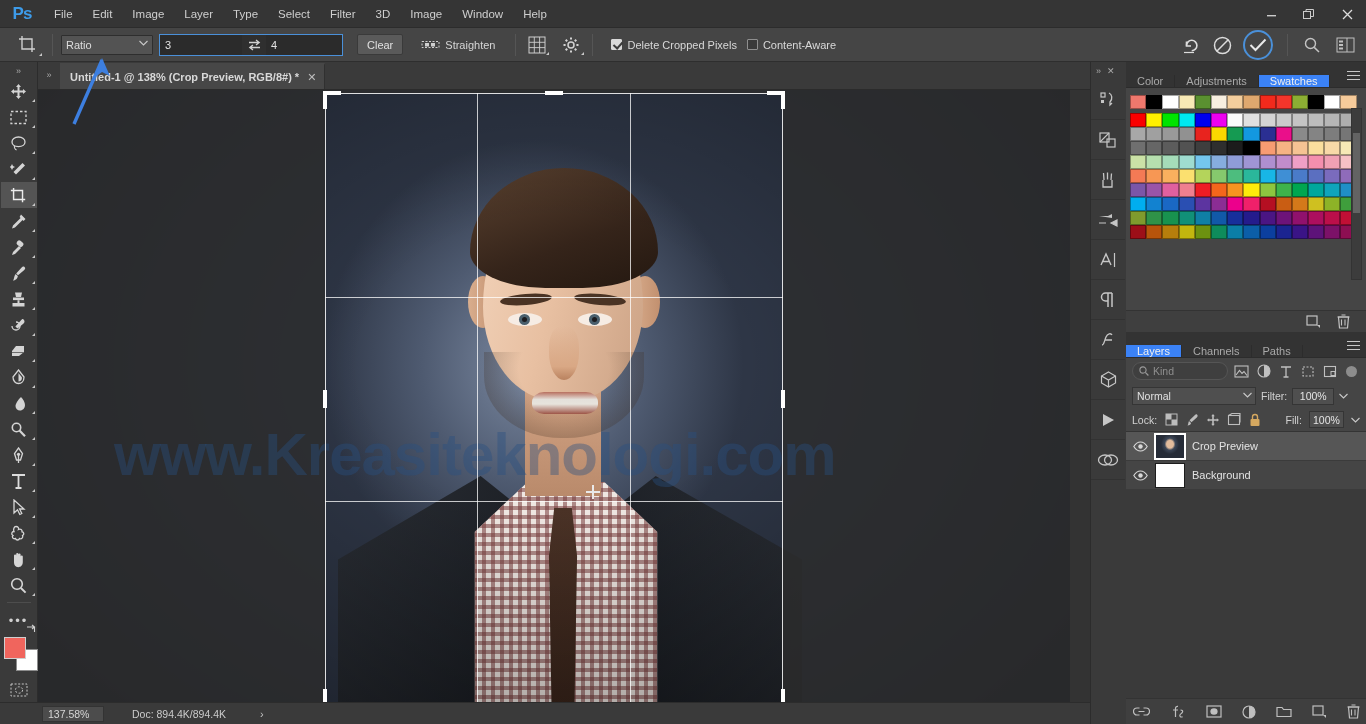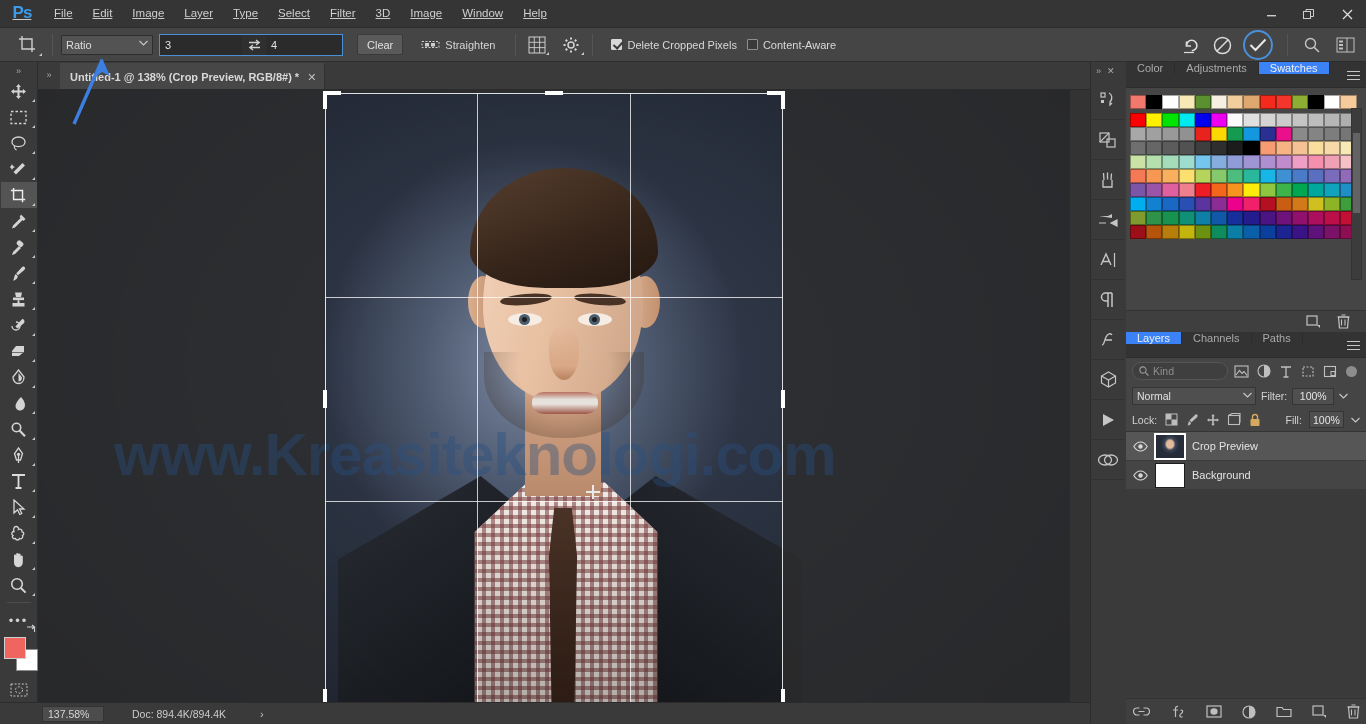--- a/index.html
+++ b/index.html
@@ -8,23 +8,22 @@
     font-family:"Liberation Sans", sans-serif;
     font-size:11px;
     color:#c9c9c9;
     -webkit-font-smoothing:antialiased;
   }
   .app{ position:relative; width:1366px; height:724px; background:#393939; }
 
   
   .menubar{
     position:absolute; left:0; top:0; width:1366px; height:28px;
-    background:#353535; display:flex; align-items:flex-end;
+    background:#353535; display:flex; align-items:flex-start;
     border-bottom:1px solid #2c2c2c;
-    text-decoration:underline;
   }
   .ps-logo{
     width:44px; height:28px; display:flex; align-items:center; justify-content:center;
     color:#3d9be9; font-weight:bold; font-size:17px; letter-spacing:-1px;
     font-family:"Liberation Sans", sans-serif;
   }
   .menu-item{
     padding:0 10px; height:28px; line-height:28px; font-size:11.5px; color:#cfcfcf;
     cursor:default; white-space:nowrap;
   }
@@ -254,21 +253,21 @@
   .rail-btn{
     width:34px; height:40px; display:flex; align-items:center; justify-content:center;
     border-bottom:1px solid #323232;
   }
 
   
   .panels{
     position:absolute; left:1126px; top:62px; width:240px; height:662px; background:#3a3a3a;
   }
   .ptabrow{
-    height:26px; background:#333333; display:flex; align-items:flex-start; position:relative;
+    height:26px; background:#333333; display:flex; align-items:flex-end; position:relative;
     border-bottom:1px solid #2c2c2c;
   }
   .ptab{
     padding:0 11px; display:flex; align-items:center; font-size:11px; color:#a9a9a9;
     border-right:1px solid #2c2c2c; background:#333333;
   }
   .ptab.active{ background:#3b82f6; color:#efefef; }
   .pmenu{
     position:absolute; right:0; top:0; width:26px; height:26px;
     display:flex; align-items:center; justify-content:center;

